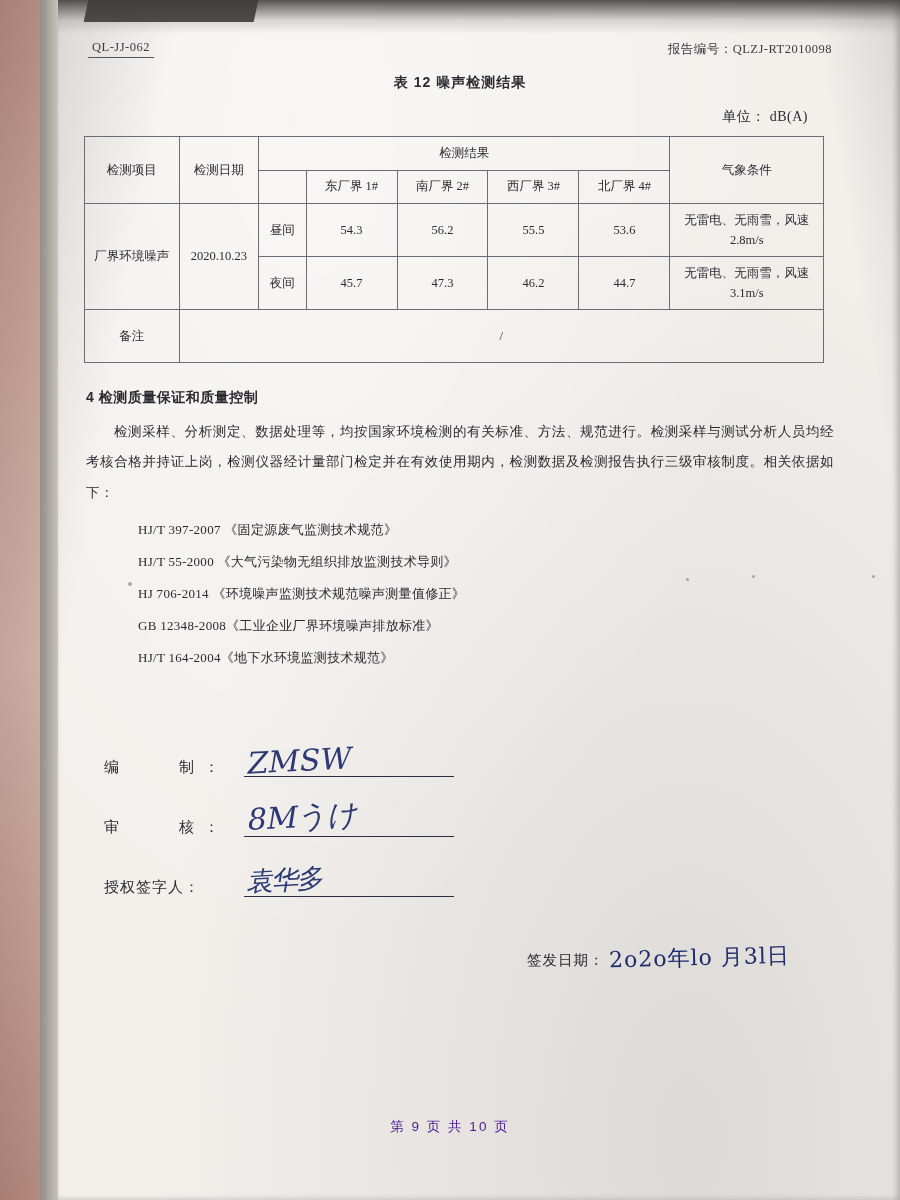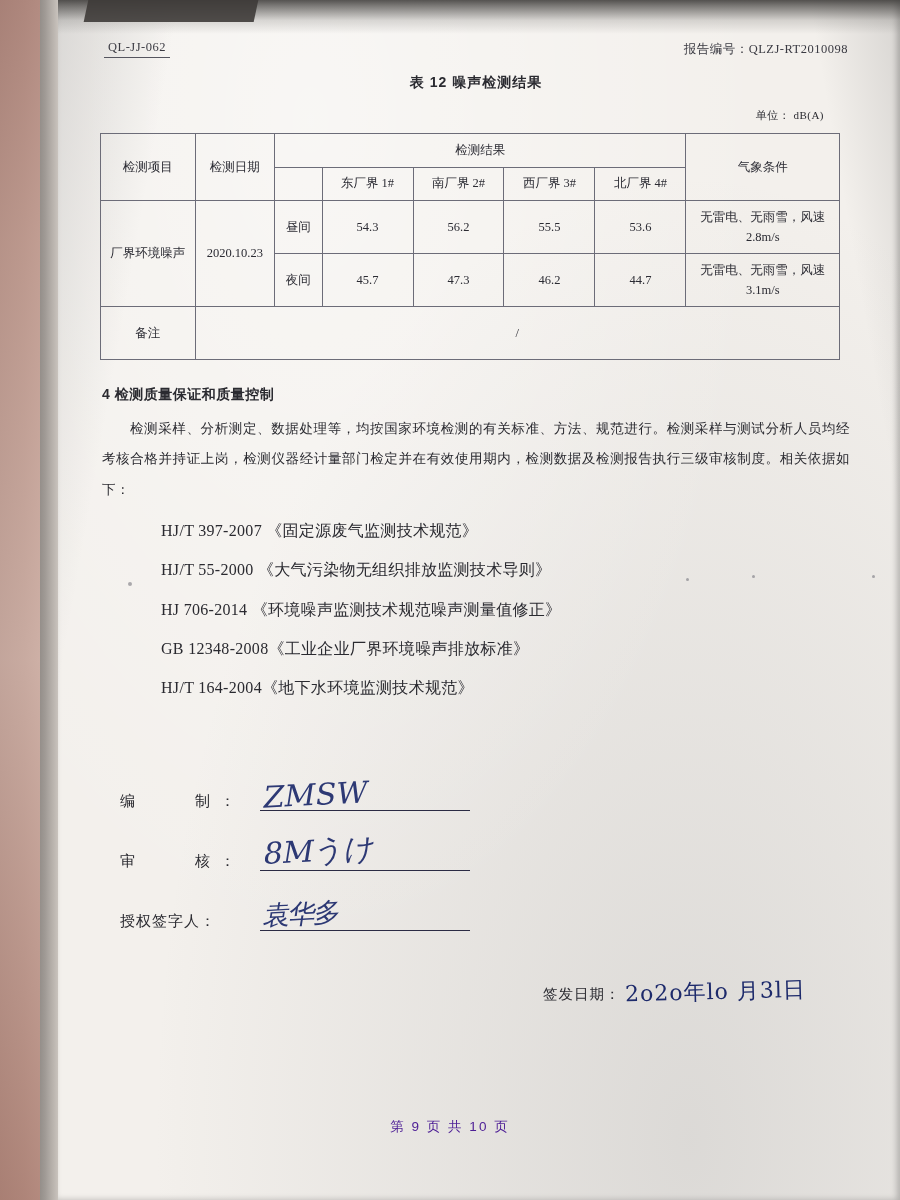--- a/index.html
+++ b/index.html
@@ -60,21 +60,21 @@
     position:absolute;
     left:86px; top:0px;
     width:170px; height:22px;
     background:#3e3b39;
     transform: skewX(-12deg);
     opacity:.9;
   }
 
   .content {
     position: absolute;
-    left: 96px;
+    left: 80px;
     top: 40px;
     width: 760px;
     color: #2a2a30;
   }
 
   
   .hdr {
     display: flex;
     justify-content: space-between;
     align-items: flex-end;
@@ -89,21 +89,21 @@
   .doc-title {
     text-align: center;
     font-size: 14px;
     font-weight: bold;
     margin-top: 14px;
     letter-spacing: 1px;
     font-family: "Liberation Sans", sans-serif;
   }
   .unit-line {
     text-align: right;
-    font-size: 11px;
+    font-size: 14px;
     margin-top: 16px;
     padding-right: 32px;
     letter-spacing: .5px;
   }
 
   
   table.noise {
     margin-top: 10px;
     border-collapse: collapse;
     width: 740px;
@@ -143,24 +143,23 @@
     text-align: justify;
     text-indent: 28px;
     letter-spacing: .4px;
   }
   ul.refs {
     list-style: none;
     margin: 6px 0 0 0;
     padding: 0 0 0 58px;
   }
   ul.refs li {
-    font-size: 16px;
+    font-size: 13px;
     line-height: 2.45;
     letter-spacing: .3px;
-    margin-left: 7px;
   }
 
   
   .signs { margin: 70px 0 0 24px; }
   .sign-row {
     display: flex;
     align-items: flex-end;
     margin-bottom: 26px;
     height: 34px;
   }

